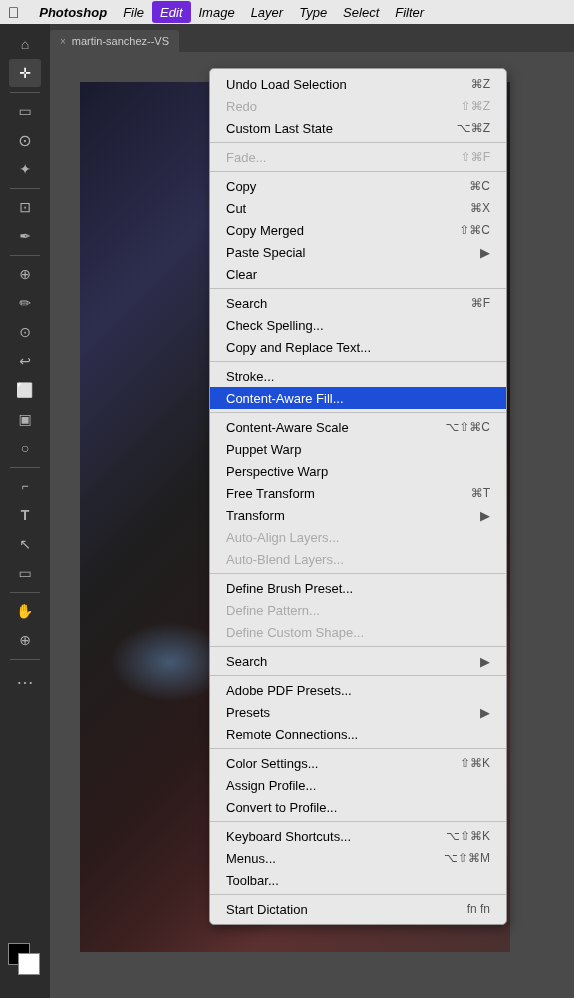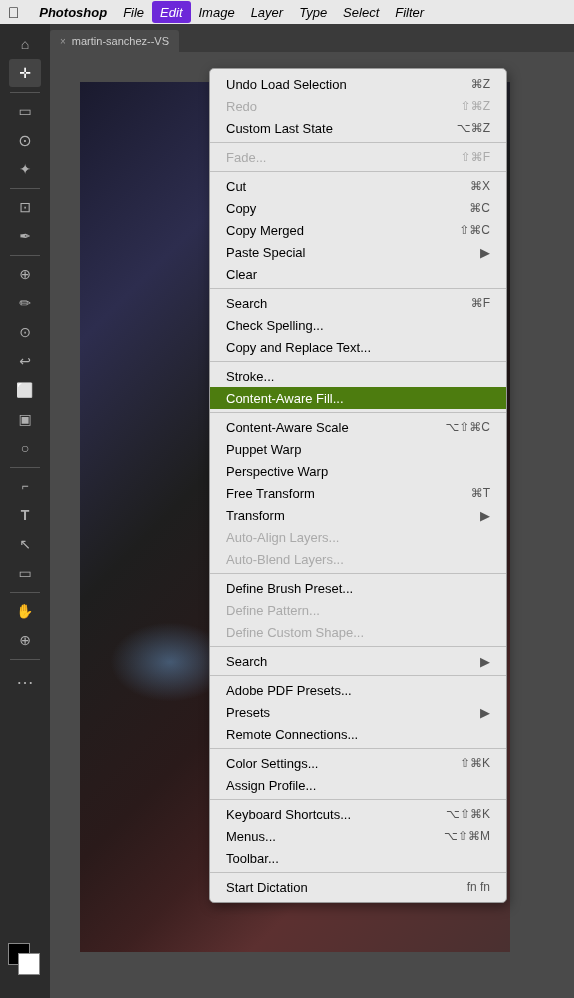--- a/index.html
+++ b/index.html
@@ -184,21 +184,21 @@
       height: 22px;
       display: flex;
       align-items: center;
       padding: 0 16px;
       cursor: default;
       color: #000;
       font-size: 13px;
       justify-content: space-between;
     }
     .menu-item.highlighted {
-      background: #4d7c0f;
+      background: #1d4ed8;
       color: #fff;
     }
     .menu-item.disabled {
       color: #aaa;
       gap: 10px;
     }
     .menu-item .shortcut {
       color: #555;
       font-size: 12px;
     }
@@ -293,28 +293,28 @@
     <span>Custom Last State</span>
     <span class="shortcut">⌥⌘Z</span>
   </div>
   <div class="menu-separator"></div>
   <div class="menu-item disabled">
     <span>Fade...</span>
     <span class="shortcut" style="color:#aaa;">⇧⌘F</span>
   </div>
   <div class="menu-separator"></div>
   <div class="menu-item">
+    <span>Copy</span>
+    <span class="shortcut">⌘C</span>
+  </div>
+  <div class="menu-item">
     <span>Cut</span>
     <span class="shortcut">⌘X</span>
   </div>
   <div class="menu-item">
-    <span>Copy</span>
-    <span class="shortcut">⌘C</span>
-  </div>
-  <div class="menu-item">
     <span>Copy Merged</span>
     <span class="shortcut">⇧⌘C</span>
   </div>
   <div class="menu-item">
     <span>Paste Special</span>
     <span class="arrow">▶</span>
   </div>
   <div class="menu-item">
     <span>Clear</span>
     <span class="shortcut"></span>
@@ -403,20 +403,24 @@
   </div>
   <div class="menu-separator"></div>
   <div class="menu-item">
     <span>Color Settings...</span>
     <span class="shortcut">⇧⌘K</span>
   </div>
   <div class="menu-item">
     <span>Assign Profile...</span>
     <span class="shortcut"></span>
   </div>
+  <div class="menu-item">
+    <span>Convert to Profile...</span>
+    <span class="shortcut"></span>
+  </div>
   <div class="menu-separator"></div>
   <div class="menu-item">
     <span>Keyboard Shortcuts...</span>
     <span class="shortcut">⌥⇧⌘K</span>
   </div>
   <div class="menu-item">
     <span>Menus...</span>
     <span class="shortcut">⌥⇧⌘M</span>
   </div>
   <div class="menu-item">

